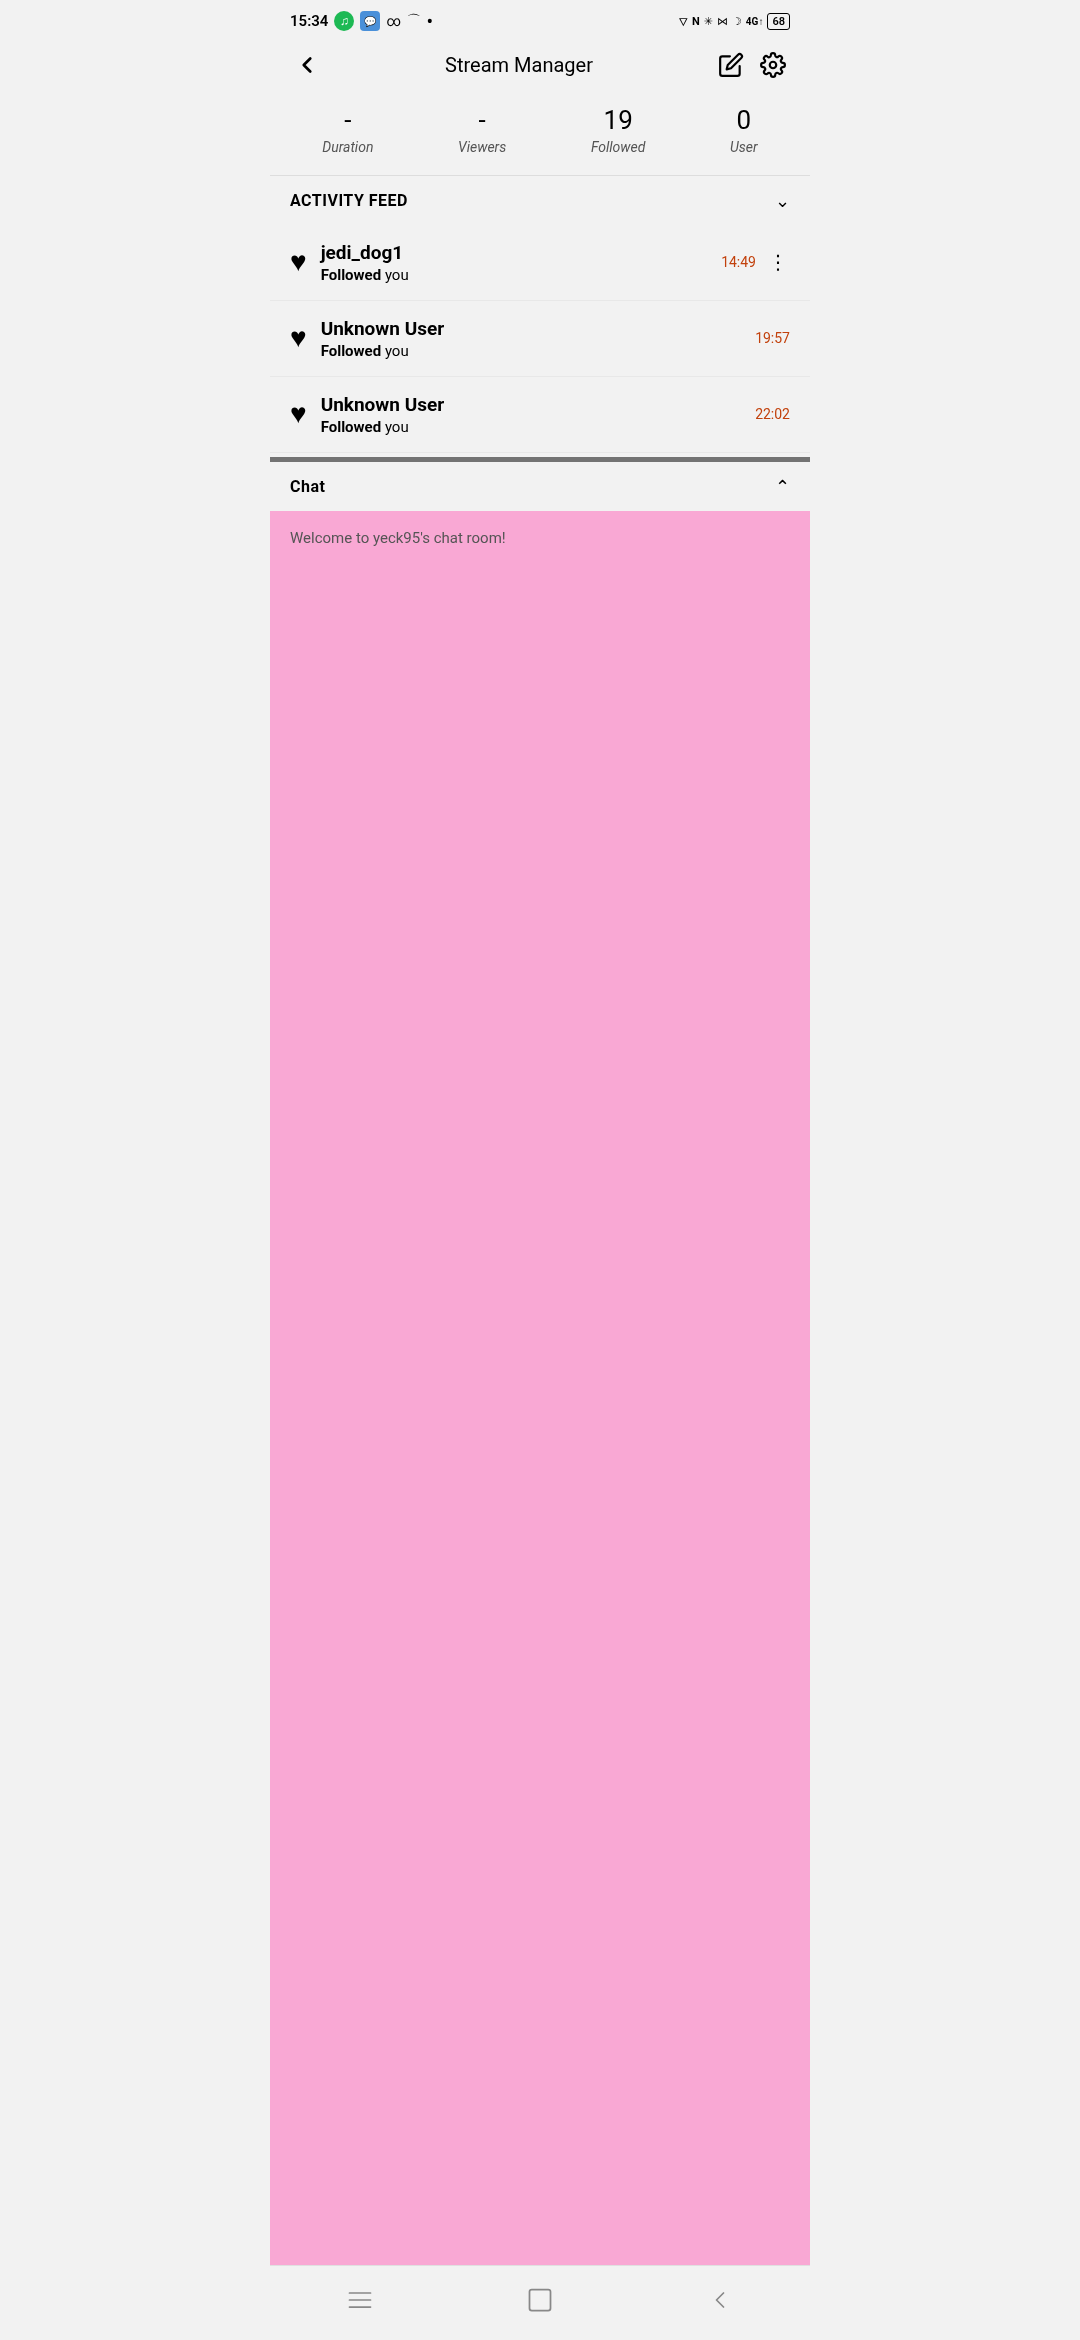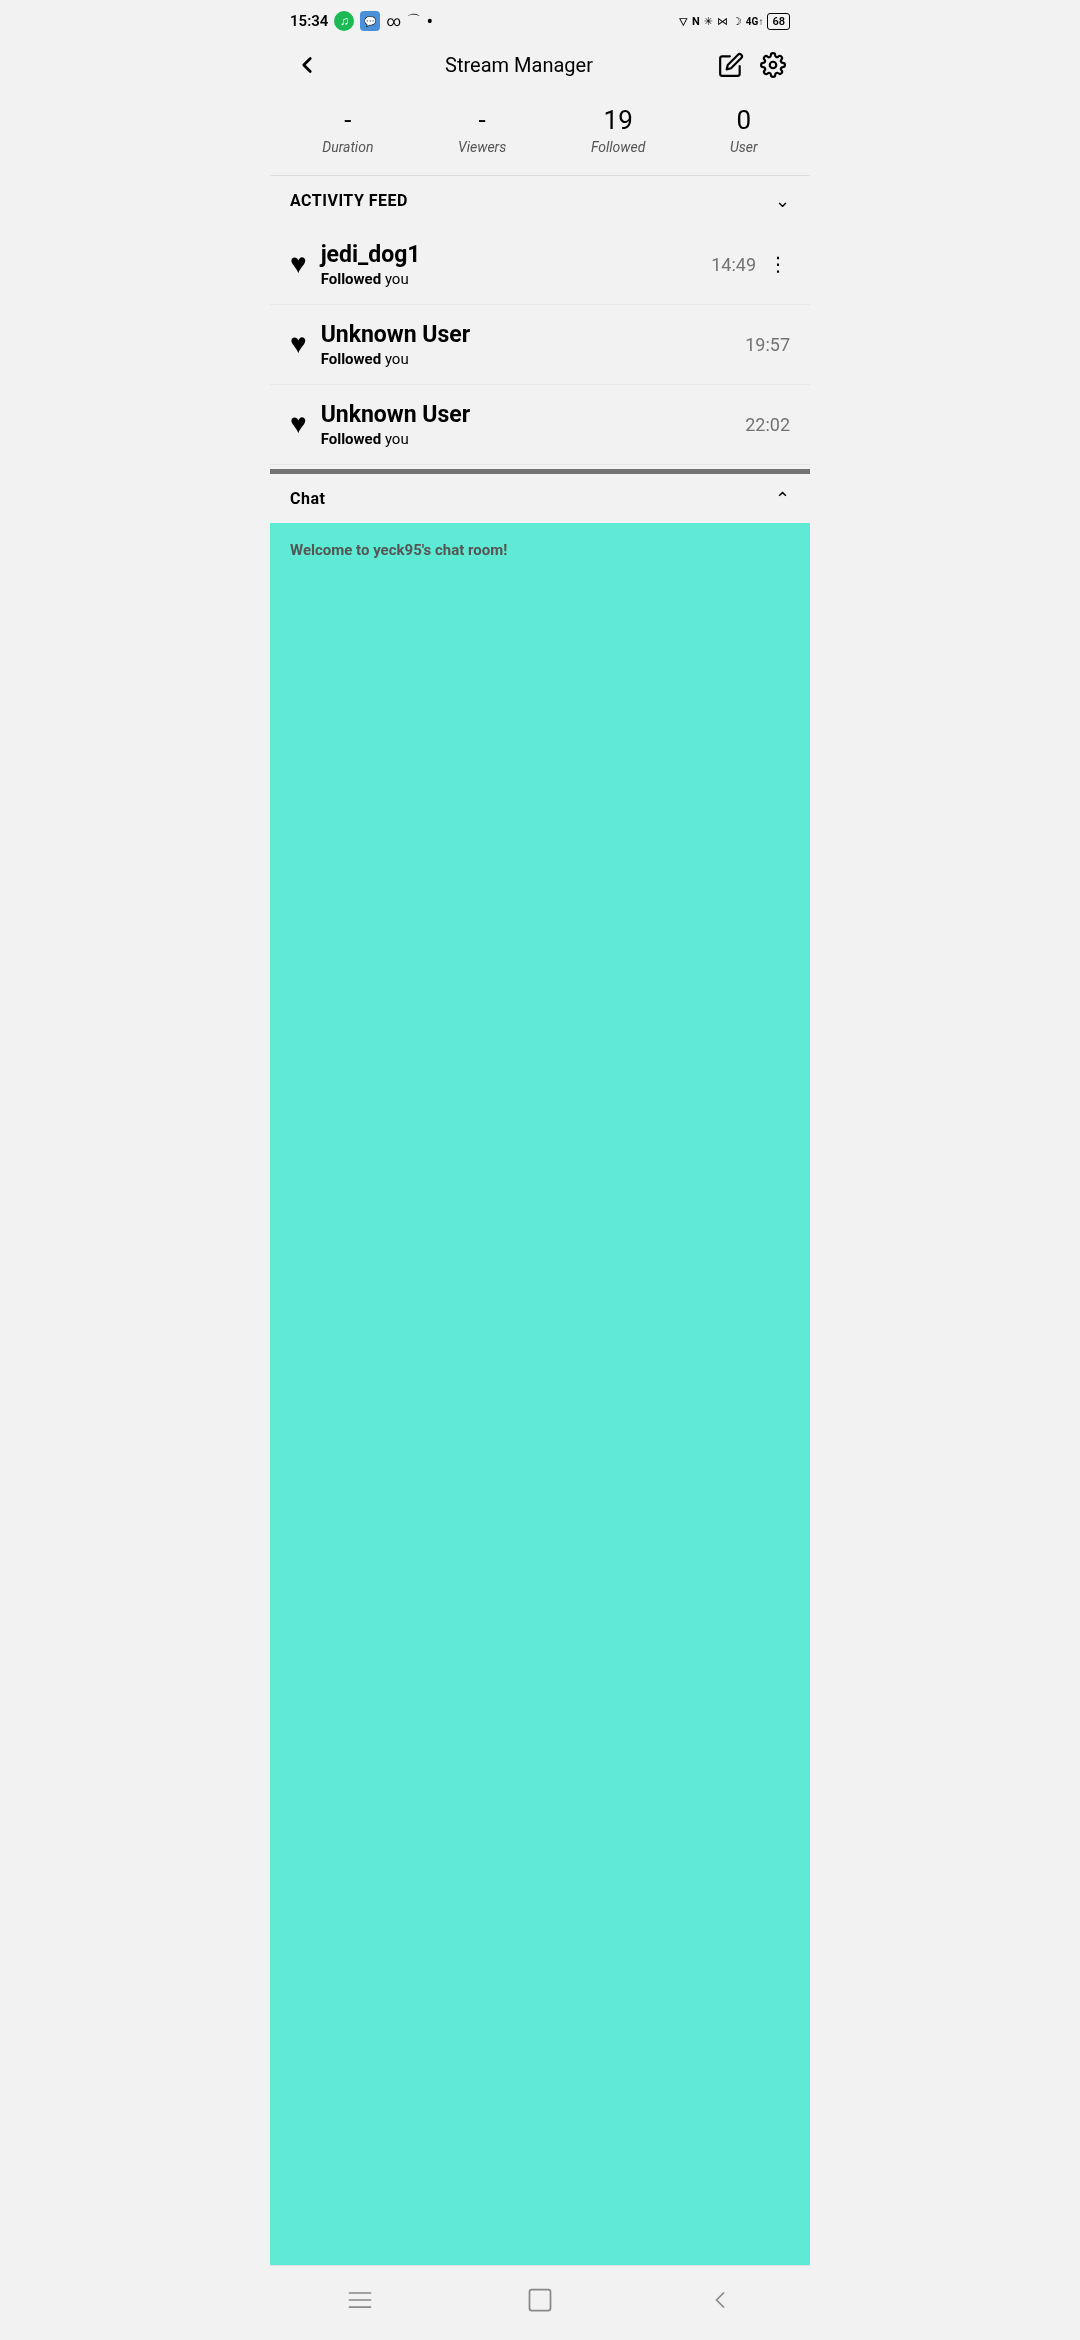--- a/index.html
+++ b/index.html
@@ -154,58 +154,57 @@
     .heart-icon {
       font-size: 28px;
       color: #000;
       flex-shrink: 0;
       line-height: 1;
     }
     .activity-content {
       flex: 1;
     }
     .activity-username {
-      font-size: 23px;
+      font-size: 19px;
       font-weight: 700;
       color: #000;
     }
     .activity-action {
       font-size: 15px;
       color: #000;
       margin-top: 2px;
     }
     .activity-action-bold {
       font-weight: 700;
     }
     .activity-meta {
       display: flex;
       align-items: center;
       gap: 10px;
       flex-shrink: 0;
     }
     .activity-time {
-      font-size: 18px;
-      color: #737373;
+      font-size: 14px;
+      color: #c2410c;
     }
     .more-btn {
       background: none;
       border: none;
       cursor: pointer;
       font-size: 20px;
       color: #000;
       display: flex;
       align-items: center;
       padding: 0 2px;
     }
 
     
     .chat-section {
-      background: #5eead4;
+      background: #f9a8d4;
       flex: 1;
-      font-weight: bold;
     }
     .chat-welcome {
       padding: 18px 20px;
       font-size: 15px;
       color: #555;
     }
 
     
     .bottom-nav {
       background: #f2f2f2;

